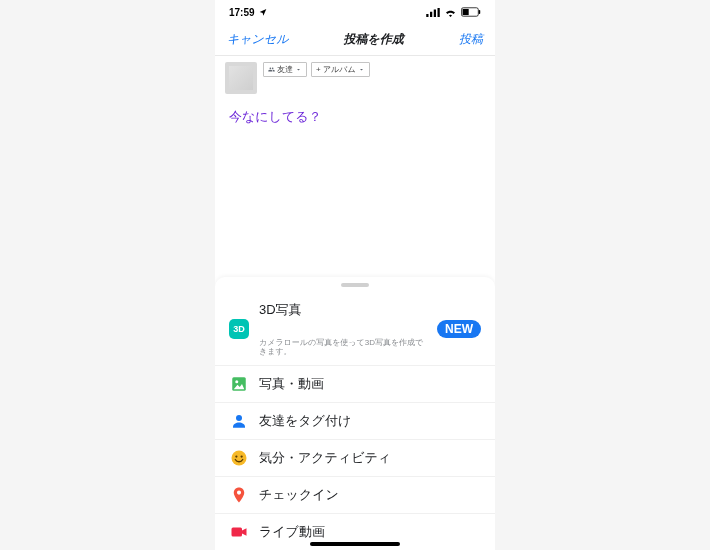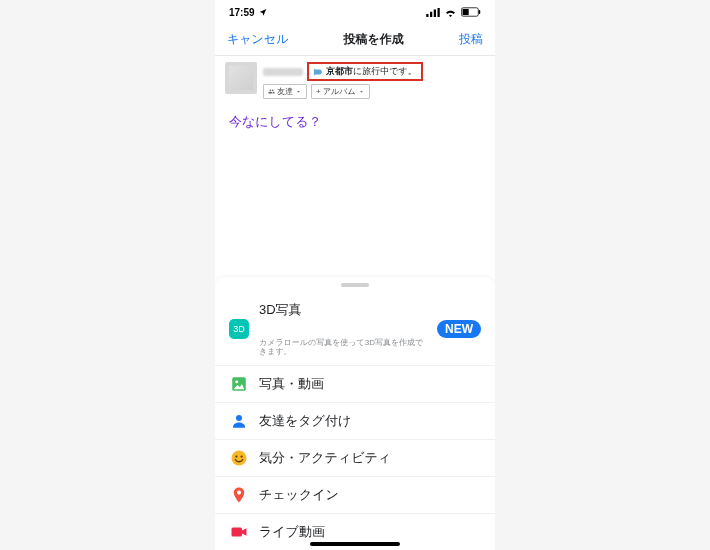--- a/index.html
+++ b/index.html
@@ -36,20 +36,21 @@
   .status-right svg { display: block; }
 
   
   .nav-header {
     height: 32px;
     display: flex;
     align-items: center;
     justify-content: space-between;
     padding: 0 12px;
     border-bottom: 1px solid #e8e8e8;
+    font-style: italic;
   }
   .nav-left, .nav-right {
     color: #1877f2;
     font-size: 12px;
     cursor: pointer;
   }
   .nav-title {
     font-size: 12px;
     font-weight: 700;
     color: #1c1e21;
@@ -178,21 +179,21 @@
     background: #000;
     border-radius: 2px;
   }
 
   .svg-3d {
     width: 20px; height: 20px;
     background: #00c4b4;
     border-radius: 5px;
     color: #fff;
     font-size: 9px;
-    font-weight: 400;
+    font-weight: 700;
     display:flex;align-items:center;justify-content:center;
   }
 </style>
 </head>
 <body>
 
 <div class="phone">
 
   <div class="status-bar">
     <div class="status-left">
@@ -221,33 +222,20 @@
 
   <div class="nav-header">
     <div class="nav-left">キャンセル</div>
     <div class="nav-title">投稿を作成</div>
     <div class="nav-right">投稿</div>
   </div>
 
   <div class="composer-head">
     <div class="avatar"></div>
     <div class="meta-col">
-      <div class="name-row">
-        <div class="name-blur"></div>
-        <div class="location-box">
-          <span class="loc-icon">
-            <svg width="10" height="10" viewBox="0 0 24 24" fill="#5aa7d6">
-                <path d="M4 18h14l4-6-4-6H4v12zm-2 2h2V4H2v16z"></path>
-              </svg>
-          </span>
-          <span>
-            <span class="loc-bold">京都市</span><span>に旅行中です。</span>
-          </span>
-        </div>
-      </div>
       <div class="chip-row">
         <div class="chip">
           <svg viewBox="0 0 24 24" fill="#606770">
               <path d="M16 11c1.7 0 3-1.3 3-3s-1.3-3-3-3-3 1.3-3 3 1.3 3 3 3zm-8 0c1.7 0 3-1.3 3-3S9.7 5 8 5 5 6.3 5 8s1.3 3 3 3zm0 2c-2.3 0-7 1.2-7 3.5V19h14v-2.5c0-2.3-4.7-3.5-7-3.5zm8 0c-.3 0-.6 0-1 .1 1.2.9 2 2 2 3.4V19h6v-2.5c0-2.3-4.7-3.5-7-3.5z"></path>
             </svg>
           <span>友達</span>
           <svg viewBox="0 0 24 24" fill="#606770">
               <path d="M7 10l5 5 5-5z"></path>
             </svg>
         </div>

